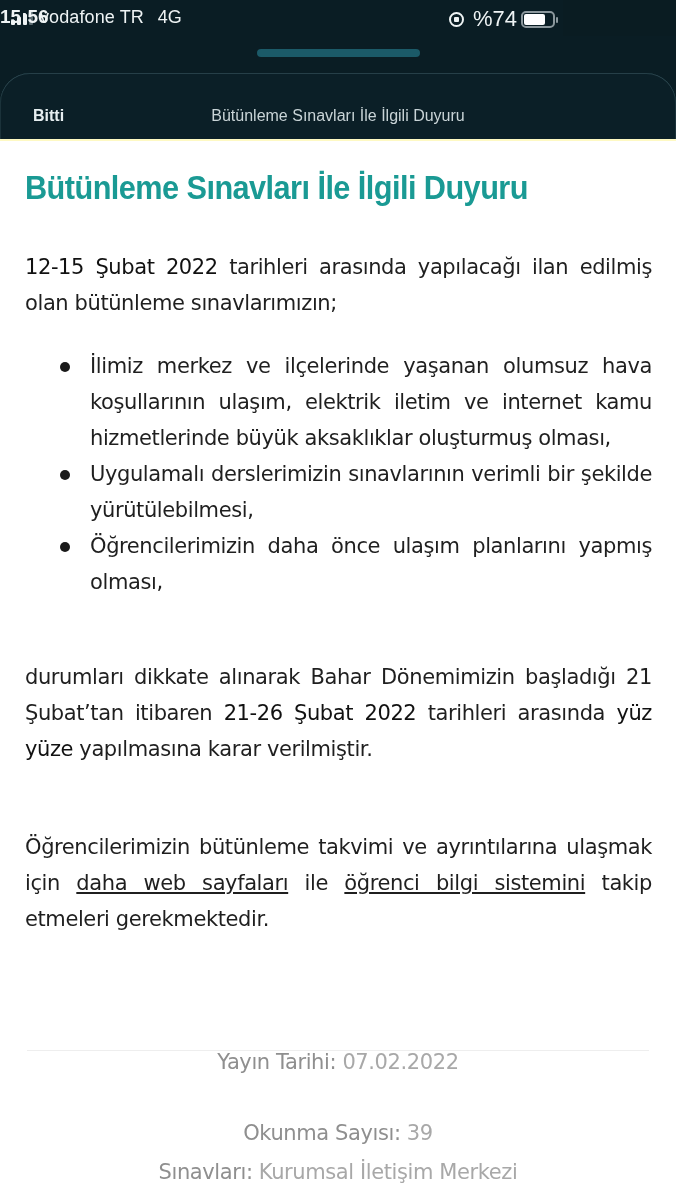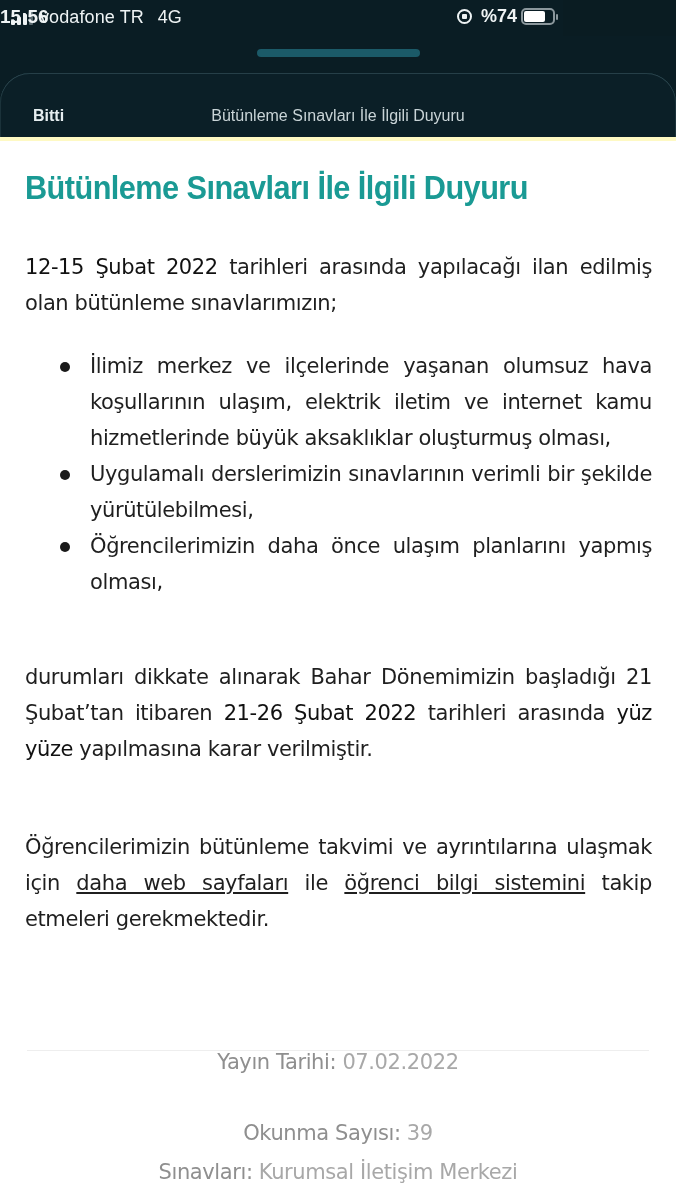--- a/index.html
+++ b/index.html
@@ -13,41 +13,41 @@
       background: #0a1d24; color: #eef3f4;
       font-family: "Liberation Sans", sans-serif;
     }
     .status-left { position: absolute; left: 11px; top: 7px; display: flex; align-items: center; font-size: 18px; }
     .signal { display: flex; align-items: flex-end; gap: 2px; height: 14px; margin-right: 7px; }
     .signal span { width: 4px; background: #eef3f4; border-radius: 1px; }
     .signal span.dim { background: #5a6a70; }
     .carrier { letter-spacing: 0.1px; }
     .net { margin-left: 14px; }
     .clock { position: absolute; left: 0; width: 676px; top: 6px; font-size: 19px; font-weight: bold; }
-    .status-right { position: absolute; right: 8px; top: 6px; display: flex; align-items: center; font-size: 18px; font-weight: bold; }
+    .status-right { position: absolute; right: 8px; top: 6px; display: flex; align-items: center; font-size: 22px; }
     .rot-lock { width: 15px; height: 15px; border: 2px solid #eef3f4; border-radius: 50%; margin-right: 9px; position: relative; }
     .rot-lock::after { content: ""; position: absolute; left: 3px; top: 3px; width: 5px; height: 5px; background: #eef3f4; border-radius: 1px; }
     .battery { width: 34px; height: 17px; border: 2px solid #8b979c; border-radius: 5px; margin-left: 4px; position: relative; padding: 1px; }
     .battery .fill { width: 74%; height: 100%; background: #fff; border-radius: 2px; }
     .battery::after { content: ""; position: absolute; right: -5px; top: 4px; width: 2px; height: 6px; background: #8b979c; border-radius: 1px; }
 
     .sheet-back {
       position: absolute; left: 0; top: 36px; width: 676px; height: 60px;
       background: #0a1d24;
     }
     .grab-pill {
       position: absolute; left: 257px; top: 49px; width: 163px; height: 8px;
       background: #1b5a68; border-radius: 4px;
     }
     .sheet-header {
       position: absolute; left: 0; top: 73px; width: 676px; height: 68px;
       background: #0b1f27;
       border-top-left-radius: 30px; border-top-right-radius: 30px;
       box-shadow: inset 0 1px 0 rgba(120,160,170,0.25), inset 1px 0 0 rgba(120,160,170,0.15), inset -1px 0 0 rgba(120,160,170,0.15);
-      border-bottom: 4px solid #fef9c3;
+      border-bottom: 2px solid #fef9c3;
     }
     .done-button {
       position: absolute; left: 33px; top: 34px; font-size: 16px; color: #e6eef0; font-weight: bold;
       font-family: "Liberation Sans", sans-serif; cursor: pointer;
     }
     .header-title {
       position: absolute; left: 0; width: 676px; top: 34px; text-align: center;
       font-size: 16px; color: #c9d4d7; font-family: "Liberation Sans", sans-serif;
     }
 

